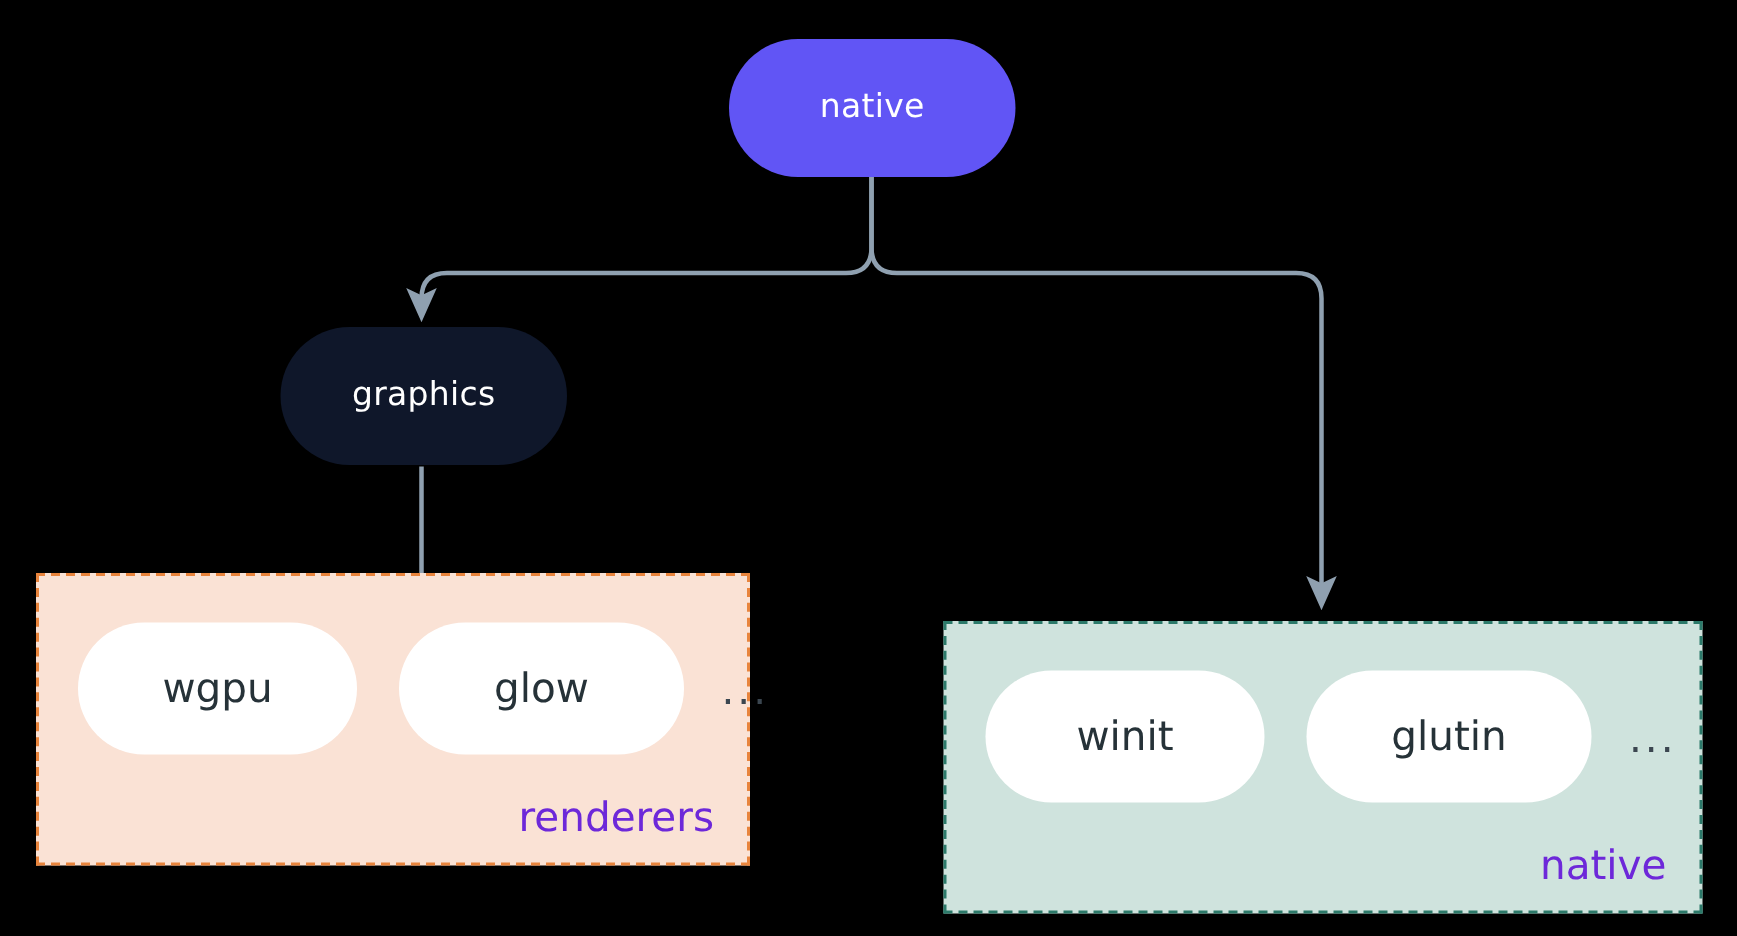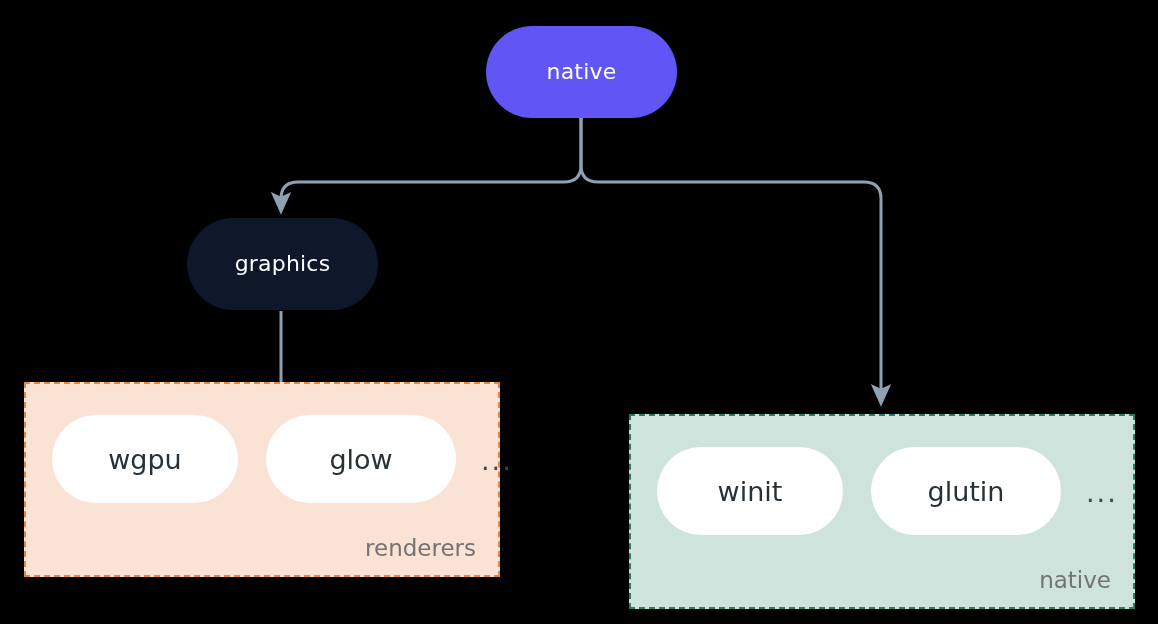--- a/index.html
+++ b/index.html
@@ -76,22 +76,22 @@
     top: 414px;
     width: 506px;
     height: 195px;
     background: #cfe3dd;
     border-color: #2c7a6a;
   }
   .cluster-title {
     position: absolute;
     right: 22px;
     bottom: 14px;
-    font-size: 23px;
-    color: #737373;
+    font-size: 27px;
+    color: #6d28d9;
     white-space: nowrap;
   }
 
   
   .leaf {
     position: absolute;
     display: flex;
     align-items: center;
     justify-content: center;
     background: #ffffff;

